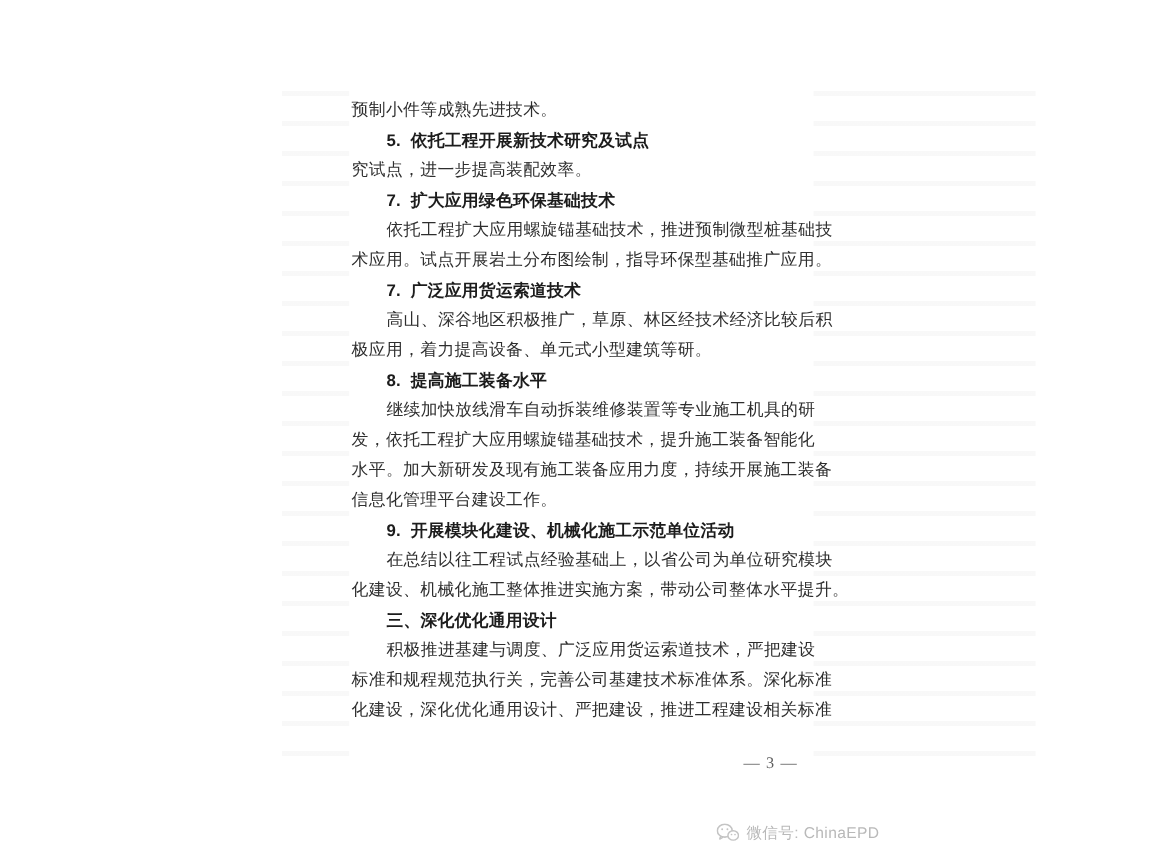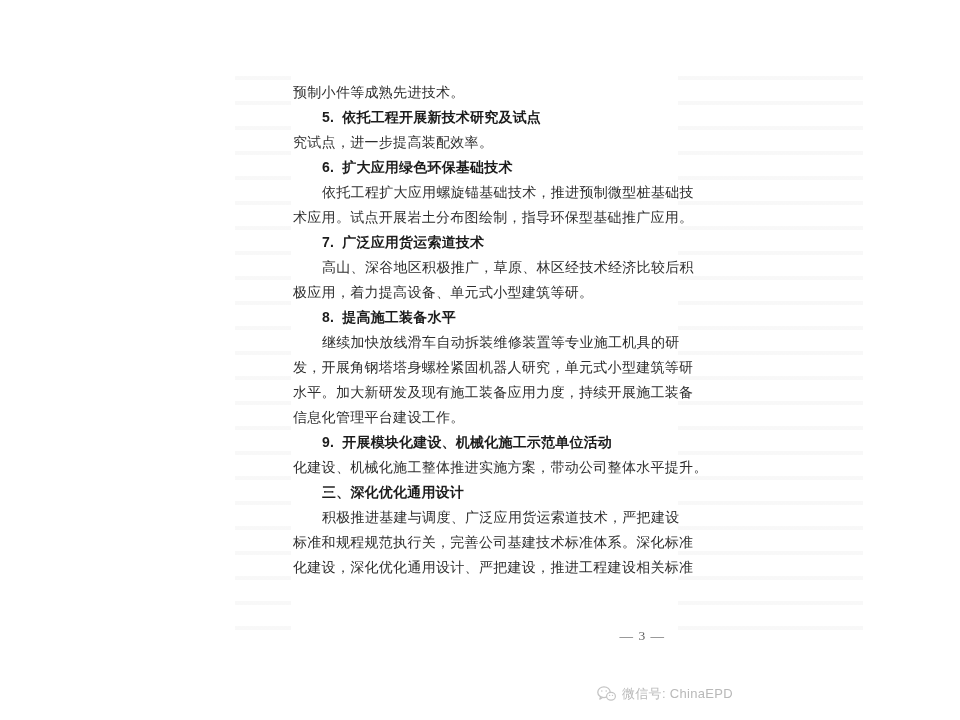--- a/index.html
+++ b/index.html
@@ -96,32 +96,33 @@
 
 <div class="page">
 
   <div class="scan-streaks left"></div>
   <div class="scan-streaks right"></div>
 
   <div class="text-block">
     <div class="line">预制小件等成熟先进技术。</div>
     <div class="line heading indent">5.  依托工程开展新技术研究及试点</div>
     <div class="line">究试点，进一步提高装配效率。</div>
-    <div class="line heading indent">6.  扩大应用绿色环保基础技术</div>
+    <div class="line heading indent">7.  扩大应用绿色环保基础技术</div>
     <div class="line indent">依托工程扩大应用螺旋锚基础技术，推进预制微型桩基础技</div>
     <div class="line">术应用。试点开展岩土分布图绘制，指导环保型基础推广应用。</div>
     <div class="line heading indent">7.  广泛应用货运索道技术</div>
     <div class="line indent">高山、深谷地区积极推广，草原、林区经技术经济比较后积</div>
     <div class="line">极应用，着力提高设备、单元式小型建筑等研。</div>
     <div class="line heading indent">8.  提高施工装备水平</div>
     <div class="line indent">继续加快放线滑车自动拆装维修装置等专业施工机具的研</div>
-    <div class="line">发，开展角钢塔塔身螺栓紧固机器人研究，单元式小型建筑等研</div>
+    <div class="line">发，依托工程扩大应用螺旋锚基础技术，提升施工装备智能化</div>
     <div class="line">水平。加大新研发及现有施工装备应用力度，持续开展施工装备</div>
     <div class="line">信息化管理平台建设工作。</div>
     <div class="line heading indent">9.  开展模块化建设、机械化施工示范单位活动</div>
+    <div class="line indent">在总结以往工程试点经验基础上，以省公司为单位研究模块</div>
     <div class="line">化建设、机械化施工整体推进实施方案，带动公司整体水平提升。</div>
     <div class="line heading indent">三、深化优化通用设计</div>
     <div class="line indent">积极推进基建与调度、广泛应用货运索道技术，严把建设</div>
     <div class="line">标准和规程规范执行关，完善公司基建技术标准体系。深化标准</div>
     <div class="line">化建设，深化优化通用设计、严把建设，推进工程建设相关标准</div>
   </div>
 
   <div class="page-number">— 3 —</div>
 
   <div class="footer-watermark">

